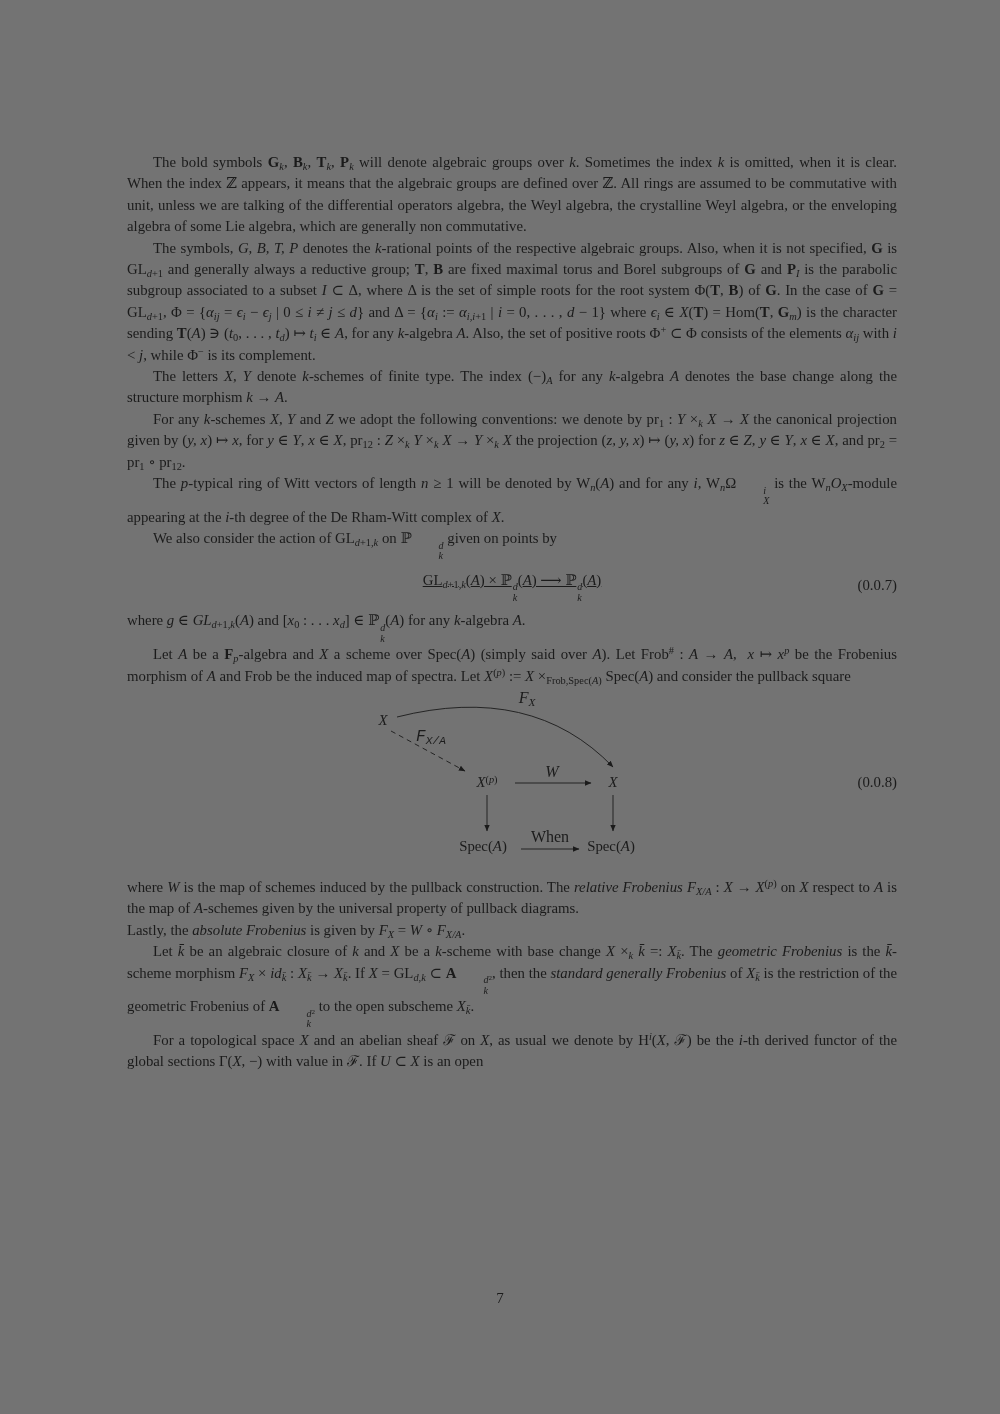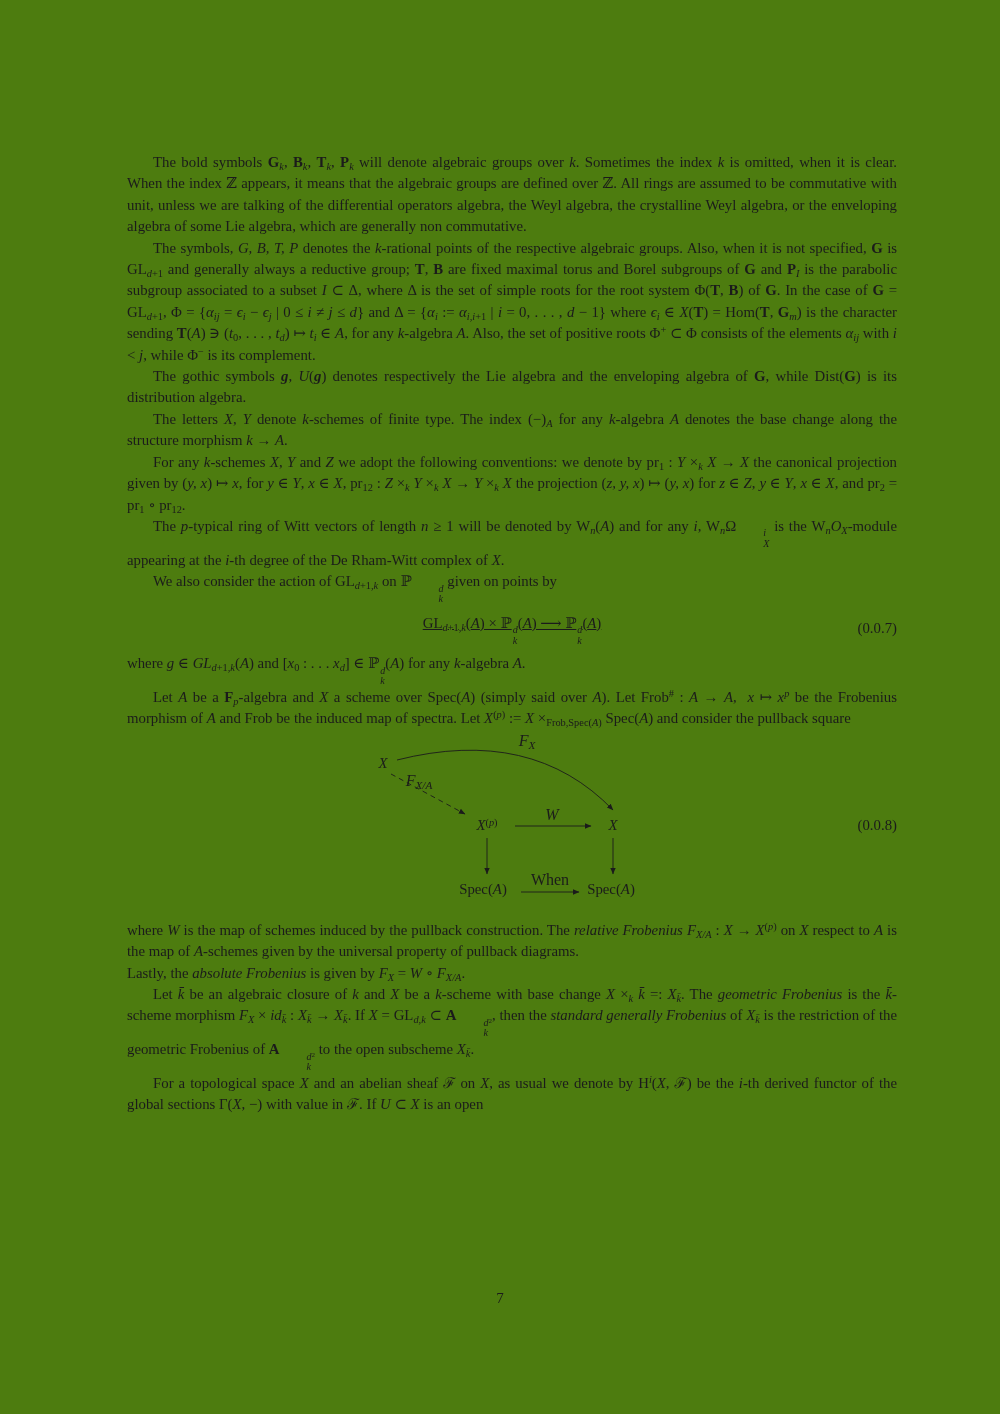--- a/index.html
+++ b/index.html
@@ -1,21 +1,21 @@
 <!DOCTYPE html>
 <html><head>
 <meta charset="utf-8">
 <style>
   * { box-sizing: border-box; }
   html, body { margin: 0; padding: 0; background: #ffffff; }
   .page {
     position: relative;
     width: 1000px;
     height: 1414px;
-    background: #4d7c0f;
+    background: #737373;
     font-family: "Liberation Serif", "DejaVu Serif", serif;
     color: #1b1b1b;
     overflow: hidden;
   }
   .content {
     position: absolute;
     left: 127px;
     top: 152px;
     width: 770px;
     font-size: 14.8px;
@@ -47,21 +47,20 @@
   .footer { position: absolute; left: 0; top: 1290px; width: 1000px; text-align: center; font-size: 15px; }
 </style>
 </head>
 <body>
 
 <div class="page">
   <div class="content">
 
     <p class="indent">The bold symbols <b>G</b><sub><i>k</i></sub>, <b>B</b><sub><i>k</i></sub>, <b>T</b><sub><i>k</i></sub>, <b>P</b><sub><i>k</i></sub> will denote algebraic groups over <i>k</i>. Sometimes the index <i>k</i> is omitted, when it is clear. When the index ℤ appears, it means that the algebraic groups are defined over ℤ. All rings are assumed to be commutative with unit, unless we are talking of the differential operators algebra, the Weyl algebra, the crystalline Weyl algebra, or the enveloping algebra of some Lie algebra, which are generally non commutative.</p>
     <p class="indent">The symbols, <i>G, B, T, P</i> denotes the <i>k</i>-rational points of the respective algebraic groups. Also, when it is not specified, <b>G</b> is GL<sub><i>d</i>+1</sub> and generally always a reductive group; <b>T</b>, <b>B</b> are fixed maximal torus and Borel subgroups of <b>G</b> and <b>P</b><sub><i>I</i></sub> is the parabolic subgroup associated to a subset <i>I</i> ⊂ Δ, where Δ is the set of simple roots for the root system Φ(<b>T</b>, <b>B</b>) of <b>G</b>. In the case of <b>G</b> = GL<sub><i>d</i>+1</sub>, Φ = {<i>α<sub>ij</sub></i> = <i>ϵ<sub>i</sub></i> − <i>ϵ<sub>j</sub></i> | 0 ≤ <i>i</i> ≠ <i>j</i> ≤ <i>d</i>} and Δ = {<i>α<sub>i</sub></i> := <i>α</i><sub><i>i,i</i>+1</sub> | <i>i</i> = 0, . . . , <i>d</i> − 1} where <i>ϵ<sub>i</sub></i> ∈ <i>X</i>(<b>T</b>) = Hom(<b>T</b>, <span class="bb">G</span><sub><i>m</i></sub>) is the character sending <b>T</b>(<i>A</i>) ∋ (<i>t</i><sub>0</sub>, . . . , <i>t<sub>d</sub></i>) ↦ <i>t<sub>i</sub></i> ∈ <i>A</i>, for any <i>k</i>-algebra <i>A</i>. Also, the set of positive roots Φ<sup>+</sup> ⊂ Φ consists of the elements <i>α<sub>ij</sub></i> with <i>i</i> &lt; <i>j</i>, while Φ<sup>−</sup> is its complement.</p>
-    <p class="indent">The gothic symbols <span class="frak">g</span>, <i>U</i>(<span class="frak">g</span>) denotes respectively the Lie algebra and the enveloping algebra of <b>G</b>, while Dist(<b>G</b>) is its distribution algebra.</p>
     <p class="indent">The letters <i>X</i>, <i>Y</i> denote <i>k</i>-schemes of finite type. The index (−)<sub><i>A</i></sub> for any <i>k</i>-algebra <i>A</i> denotes the base change along the structure morphism <i>k</i> → <i>A</i>.</p>
     <p class="indent">For any <i>k</i>-schemes <i>X</i>, <i>Y</i> and <i>Z</i> we adopt the following conventions: we denote by pr<sub>1</sub> : <i>Y</i> ×<sub><i>k</i></sub> <i>X</i> → <i>X</i> the canonical projection given by (<i>y, x</i>) ↦ <i>x</i>, for <i>y</i> ∈ <i>Y</i>, <i>x</i> ∈ <i>X</i>, pr<sub>12</sub> : <i>Z</i> ×<sub><i>k</i></sub> <i>Y</i> ×<sub><i>k</i></sub> <i>X</i> → <i>Y</i> ×<sub><i>k</i></sub> <i>X</i> the projection (<i>z, y, x</i>) ↦ (<i>y, x</i>) for <i>z</i> ∈ <i>Z</i>, <i>y</i> ∈ <i>Y</i>, <i>x</i> ∈ <i>X</i>, and pr<sub>2</sub> = pr<sub>1</sub> ∘ pr<sub>12</sub>.</p>
     <p class="indent">The <i>p</i>-typical ring of Witt vectors of length <i>n</i> ≥ 1 will be denoted by W<sub><i>n</i></sub>(<i>A</i>) and for any <i>i</i>, W<sub><i>n</i></sub>Ω<span class="ss">
           <span class="t"><i>i</i></span>
           <span class="b"><i>X</i></span>
         </span> is the W<sub><i>n</i></sub><i>O</i><sub><i>X</i></sub>-module appearing at the <i>i</i>-th degree of the De Rham-Witt complex of <i>X</i>.</p>
     <p class="indent">We also consider the action of GL<sub><i>d</i>+1<i>,k</i></sub> on ℙ<span class="ss">
           <span class="t"><i>d</i></span>
           <span class="b"><i>k</i></span>
         </span> given on points by</p>
@@ -94,21 +93,21 @@
         </defs>
         <path d="M 270 26 Q 405 -8 486 76" fill="none" stroke="#1b1b1b" stroke-width="0.9" marker-end="url(#ah)"></path>
         <path d="M 264 40 L 338 80" fill="none" stroke="#1b1b1b" stroke-width="0.9" stroke-dasharray="5 4" marker-end="url(#ah)"></path>
         <path d="M 388 92 L 464 92" fill="none" stroke="#1b1b1b" stroke-width="0.9" marker-end="url(#ah)"></path>
         <path d="M 360 104 L 360 140" fill="none" stroke="#1b1b1b" stroke-width="0.9" marker-end="url(#ah)"></path>
         <path d="M 486 104 L 486 140" fill="none" stroke="#1b1b1b" stroke-width="0.9" marker-end="url(#ah)"></path>
         <path d="M 394 158 L 452 158" fill="none" stroke="#1b1b1b" stroke-width="0.9" marker-end="url(#ah)"></path>
       </svg>
       <span class="dnode" style="left:256px; top:30px;"><i>X</i></span>
       <span class="dlabel" style="left:400px; top:7px;"><i>F<sub>X</sub></i></span>
-      <span class="dlabel" style="left:292px; top:47px;"><i>F<sub>X/A</sub></i></span>
+      <span class="dlabel" style="left:304px; top:47px;font-family:Liberation Mono, monospace;"><i>F<sub>X/A</sub></i></span>
       <span class="dnode" style="left:360px; top:92px;"><i>X</i><sup>(<i>p</i>)</sup></span>
       <span class="dlabel" style="left:425px; top:81px;"><i>W</i></span>
       <span class="dnode" style="left:486px; top:92px;"><i>X</i></span>
       <span class="dnode" style="left:356px; top:156px;">Spec(<i>A</i>)</span>
       <span class="dlabel" style="left:423px; top:146px;">When</span>
       <span class="dnode" style="left:484px; top:156px;">Spec(<i>A</i>)</span>
       <span class="eqtag" style="top:92px;">(0.0.8)</span>
     </div>
 
     <p>where <i>W</i> is the map of schemes induced by the pullback construction. The <i>relative Frobenius</i> <i>F<sub>X/A</sub></i> : <i>X</i> → <i>X</i><sup>(<i>p</i>)</sup> on <i>X</i> respect to <i>A</i> is the map of <i>A</i>-schemes given by the universal property of pullback diagrams.</p>

